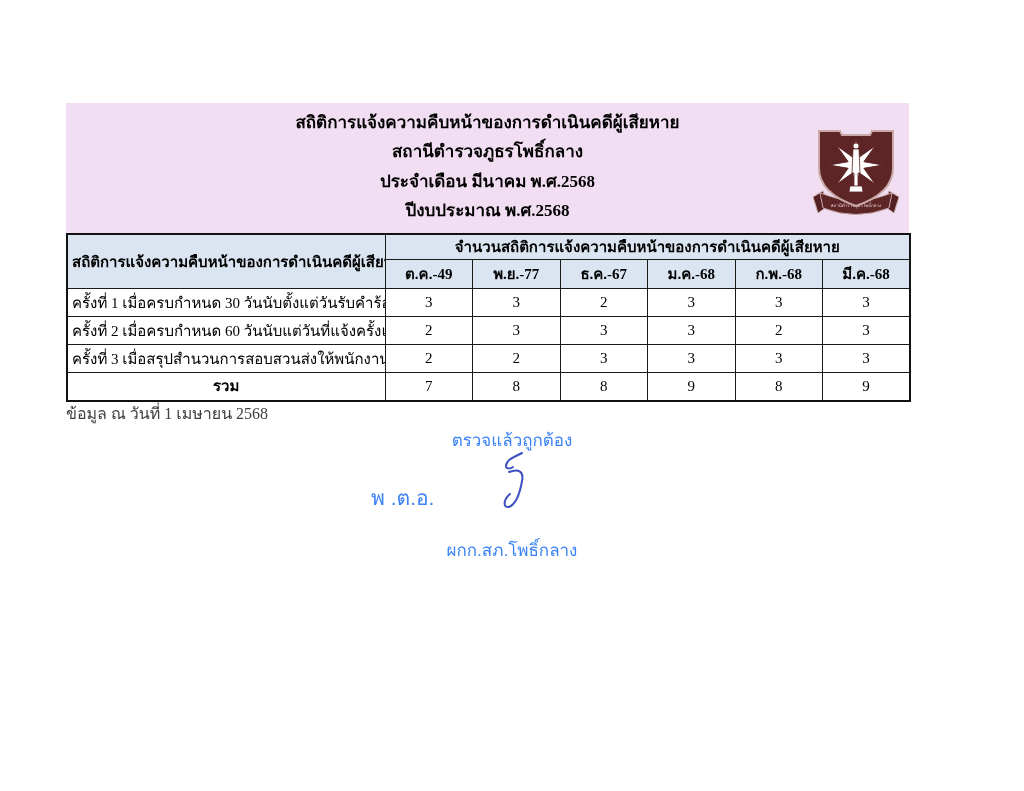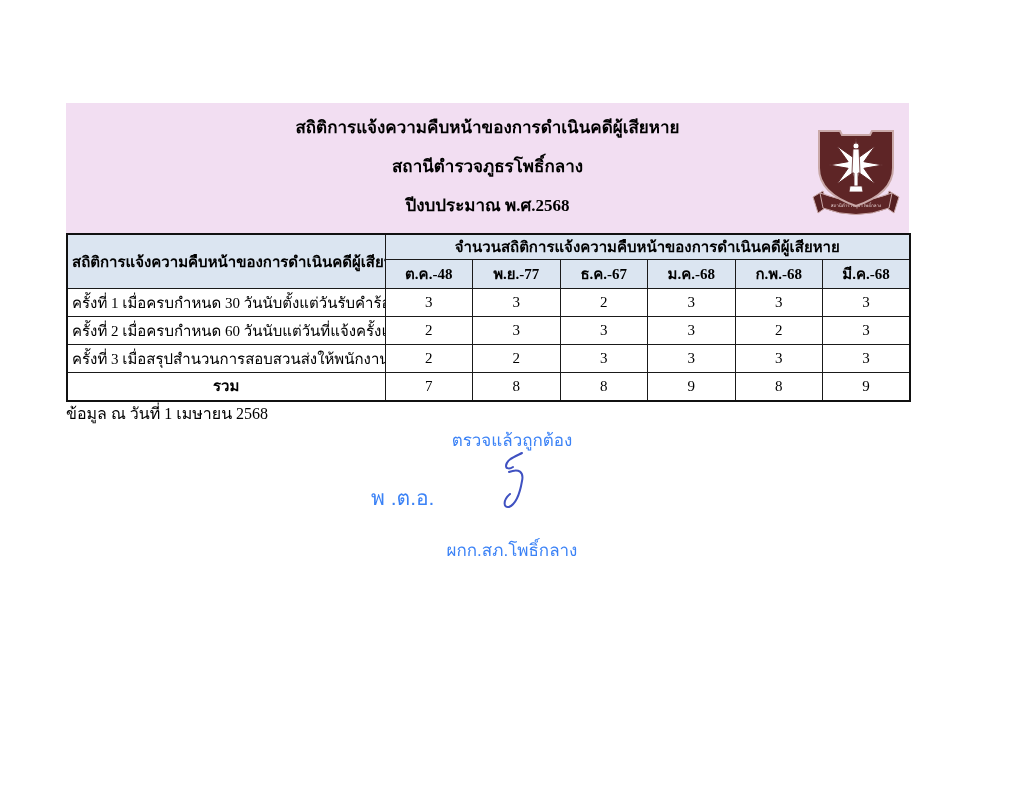--- a/index.html
+++ b/index.html
@@ -63,21 +63,21 @@
   .rowhead-cell { text-align: center; }
   .label-cell { text-align: left; height: 28px; padding-left: 3px; }
   .num-cell { text-align: center; height: 28px; }
   .total-label-cell { text-align: center; font-weight: bold; height: 26px; }
 
   
   .note {
     position: absolute;
     left: 66px; top: 401px;
     font-size: 16px;
-    color: #000000;
+    color: #404040;
   }
 
   
   .sig-text { font-family: "Liberation Sans", sans-serif; color: #3b82f6; }
   .verified {
     position: absolute;
     left: 382px; top: 426px;
     width: 260px; text-align: center;
     font-size: 17px;
   }
@@ -101,20 +101,21 @@
   }
 </style>
 </head>
 <body>
 
 <div class="page">
 
   <div class="header-band">
     <div class="title-line">สถิติการแจ้งความคืบหน้าของการดำเนินคดีผู้เสียหาย</div>
     <div class="title-line">สถานีตำรวจภูธรโพธิ์กลาง</div>
+    <div class="title-line">ประจำเดือน มีนาคม พ.ศ.2568</div>
     <div class="title-line">ปีงบประมาณ พ.ศ.2568</div>
 
     <svg class="logo" viewBox="0 0 100 106" xmlns="http://www.w3.org/2000/svg">
 
       <g stroke="#c9a8a8" stroke-width="1">
         <path d="M7,79 L17,73 L22,88 L12,95 Z" fill="#552022"></path>
         <path d="M93,79 L83,73 L78,88 L88,95 Z" fill="#552022"></path>
         <path d="M14,75 Q50,90 86,75 L83,90 Q50,103 17,90 Z" fill="#5e2526"></path>
       </g>
       <text x="50" y="89" font-size="4.5" fill="#e8d5d5" text-anchor="middle">สถานีตำรวจภูธรโพธิ์กลาง</text>
@@ -140,21 +141,21 @@
       <col style="width:87.5px">
         <col style="width:87.5px">
         <col style="width:87.5px">
     </colgroup>
     <thead>
       <tr>
         <th rowspan="2" class="rowhead-cell">สถิติการแจ้งความคืบหน้าของการดำเนินคดีผู้เสียหาย</th>
         <th colspan="6" class="group-header-cell">จำนวนสถิติการแจ้งความคืบหน้าของการดำเนินคดีผู้เสียหาย</th>
       </tr>
       <tr>
-        <th class="month-cell">ต.ค.-48</th>
+        <th class="month-cell">ต.ค.-49</th>
         <th class="month-cell">พ.ย.-77</th>
         <th class="month-cell">ธ.ค.-67</th>
         <th class="month-cell">ม.ค.-68</th>
         <th class="month-cell">ก.พ.-68</th>
         <th class="month-cell">มี.ค.-68</th>
       </tr>
     </thead>
     <tbody>
       <tr>
         <td class="label-cell">ครั้งที่ 1 เมื่อครบกำหนด 30 วันนับตั้งแต่วันรับคำร้องทุกข์</td>

